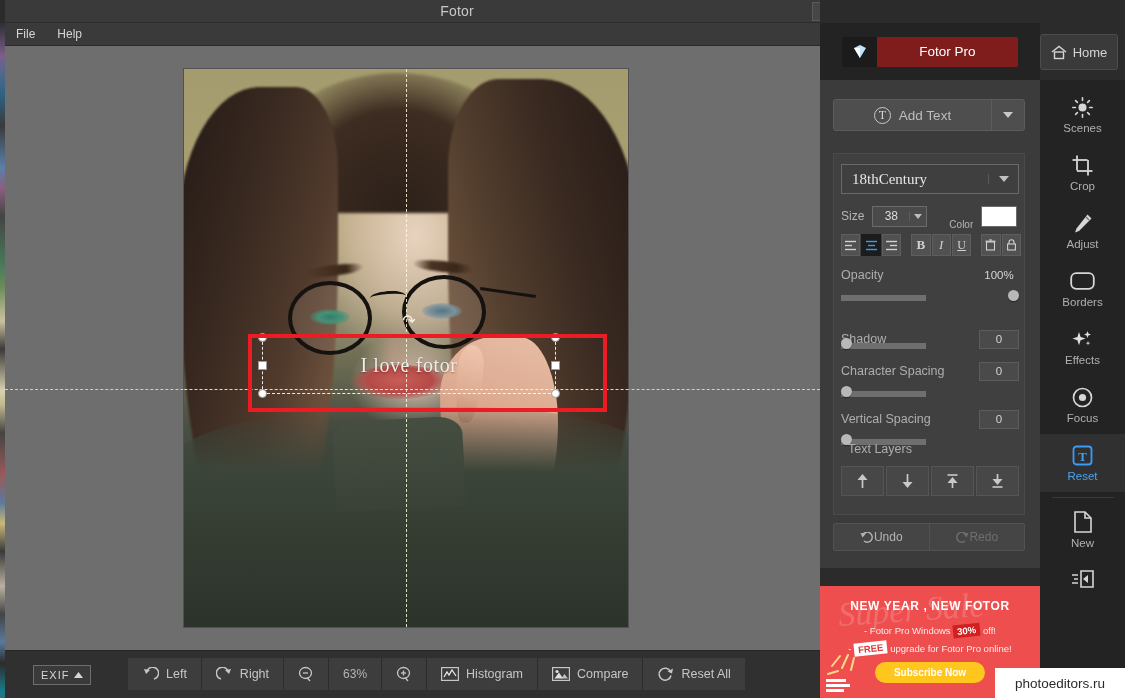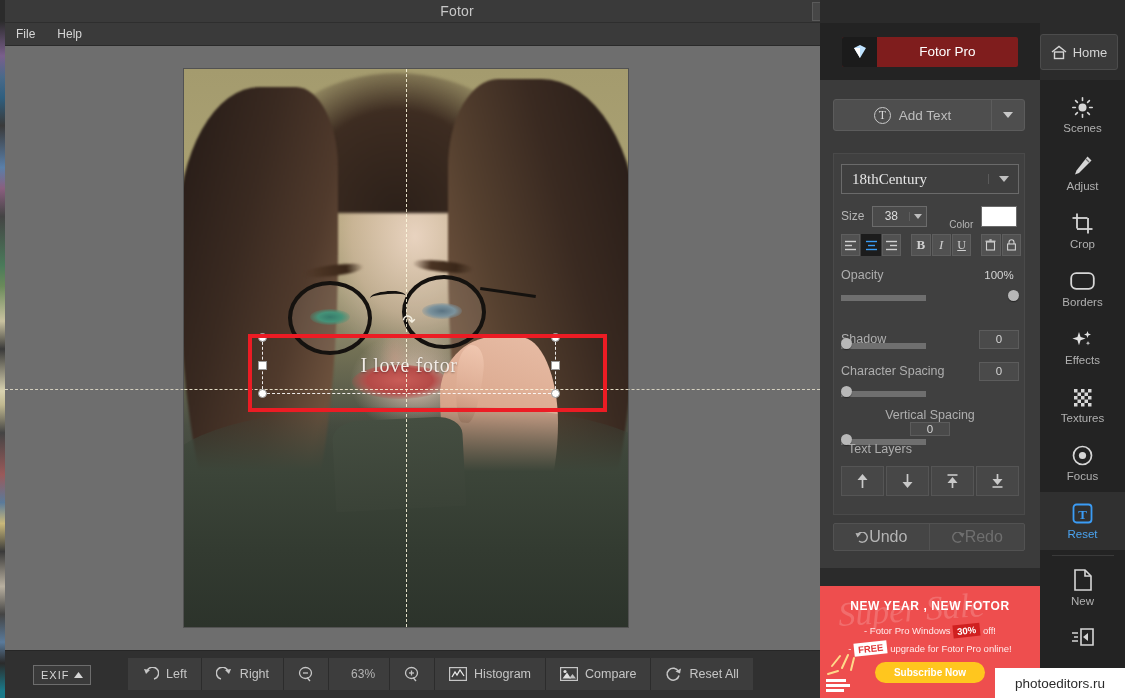--- a/index.html
+++ b/index.html
@@ -273,21 +273,21 @@
     height: 32px;
     background: #3d3d3d;
     border-right: 1px solid #2c2c2c;
     display: flex; align-items: center; justify-content: center;
     gap: 7px;
     padding: 0 14px;
     color: #c6c6c6; font-size: 12.5px;
   }
   .tool-btn.narrow { padding: 0 14px; }
   .tool-btn.last { border-right: none; }
-  .tool-btn .zoomlevel { color: #b4b4b4; font-size: 12px; margin-left: 8px; }
+  .tool-btn .zoomlevel { color: #b4b4b4; font-size: 12px; }
 
   
   .right-col {
     position: absolute; left: 820px; top: 0;
     width: 305px; height: 698px;
     background: #2b2b2b;
   }
   .pro-header {
     position: absolute; left: 0; top: 23px;
     width: 220px; height: 57px;
@@ -463,21 +463,21 @@
     position: absolute; left: 13px; top: 443px;
     width: 192px; height: 28px;
     display: flex;
     background: #454545;
     border: 1px solid #525252;
     border-radius: 2px;
   }
   .undo-half {
     flex: 1;
     display: flex; align-items: center; justify-content: center; 
-    font-size: 16px; color: #b4b4b4;
+    font-size: 12px; color: #b4b4b4;
   }
   .undo-half.disabled { color: #6f6f6f; border-left: 1px solid #525252; }
 
   
   .rail {
     position: absolute; left: 220px; top: 80px;
     width: 85px; height: 618px;
     background: #232323;
     padding-top: 6px;
   }
@@ -828,21 +828,21 @@
 
         <div class="slider-label-row" style="top:206px;">
           <span class="lab">Character Spacing</span>
           <span class="numfield">0</span>
         </div>
         <div class="slider-track" style="top:232px;">
           <div class="rail"></div>
           <div class="knob" style="left:0px;"></div>
         </div>
 
-        <div class="slider-label-row" style="top:254px;flex-direction:column;">
+        <div class="slider-label-row" style="top:254px;">
           <span class="lab">Vertical Spacing</span>
           <span class="numfield">0</span>
         </div>
         <div class="slider-track" style="top:280px;">
           <div class="rail"></div>
           <div class="knob" style="left:0px;"></div>
         </div>
 
         <div class="textlayers-lab">Text Layers</div>
 
@@ -911,37 +911,37 @@
               <line x1="5.4" y1="15.6" x2="3.6" y2="17.4"></line>
             </g>
           </svg>
         </span>
         <span>Scenes</span>
       </div>
 
       <div class="rail-item">
         <span class="ico">
           <svg width="21" height="21" viewBox="0 0 21 21">
-            <polygon points="15.5,1.5 19.5,5.5 7,18 3,19.5 4.5,15.5" fill="#d6d6d6"></polygon>
-            <line x1="14" y1="4" x2="17" y2="7" stroke="#6f6f6f" stroke-width="1.2"></line>
-          </svg>
-        </span>
-        <span>Adjust</span>
-      </div>
-
-      <div class="rail-item">
-        <span class="ico">
-          <svg width="21" height="21" viewBox="0 0 21 21">
             <line x1="5" y1="0.5" x2="5" y2="15.5" stroke="#d6d6d6" stroke-width="1.8"></line>
             <line x1="0.5" y1="5" x2="15.5" y2="5" stroke="#d6d6d6" stroke-width="1.8"></line>
             <line x1="16" y1="5" x2="16" y2="20.5" stroke="#d6d6d6" stroke-width="1.8"></line>
             <line x1="5" y1="16" x2="20.5" y2="16" stroke="#d6d6d6" stroke-width="1.8"></line>
           </svg>
         </span>
         <span>Crop</span>
+      </div>
+
+      <div class="rail-item">
+        <span class="ico">
+          <svg width="21" height="21" viewBox="0 0 21 21">
+            <polygon points="15.5,1.5 19.5,5.5 7,18 3,19.5 4.5,15.5" fill="#d6d6d6"></polygon>
+            <line x1="14" y1="4" x2="17" y2="7" stroke="#6f6f6f" stroke-width="1.2"></line>
+          </svg>
+        </span>
+        <span>Adjust</span>
       </div>
 
       <div class="rail-item">
         <span class="ico">
           <svg width="25" height="18" viewBox="0 0 25 18">
             <rect x="1.2" y="1.2" width="22.6" height="15.6" rx="5" ry="5" fill="none" stroke="#d6d6d6" stroke-width="1.8"></rect>
           </svg>
         </span>
         <span>Borders</span>
       </div>
@@ -950,42 +950,20 @@
         <span class="ico">
           <svg width="21" height="21" viewBox="0 0 21 21">
             <polygon points="7,3 8.6,8 13.6,9.6 8.6,11.2 7,16.2 5.4,11.2 0.4,9.6 5.4,8" fill="#e0e0e0"></polygon>
             <polygon points="15.5,2 16.4,4.6 19,5.5 16.4,6.4 15.5,9 14.6,6.4 12,5.5 14.6,4.6" fill="#e0e0e0"></polygon>
             <polygon points="16,12 16.6,13.6 18.2,14.2 16.6,14.8 16,16.4 15.4,14.8 13.8,14.2 15.4,13.6" fill="#cfcfcf"></polygon>
           </svg>
         </span>
         <span>Effects</span>
       </div>
 
-      <div class="rail-item">
-        <span class="ico">
-          <svg width="21" height="21" viewBox="0 0 21 21">
-            <g fill="#d6d6d6">
-              <rect x="2" y="2" width="3.5" height="3.5"></rect>
-                <rect x="9" y="2" width="3.5" height="3.5"></rect>
-                <rect x="16" y="2" width="3.5" height="3.5"></rect>
-              <rect x="5.5" y="5.5" width="3.5" height="3.5"></rect>
-                <rect x="12.5" y="5.5" width="3.5" height="3.5"></rect>
-              <rect x="2" y="9" width="3.5" height="3.5"></rect>
-                <rect x="9" y="9" width="3.5" height="3.5"></rect>
-                <rect x="16" y="9" width="3.5" height="3.5"></rect>
-              <rect x="5.5" y="12.5" width="3.5" height="3.5"></rect>
-                <rect x="12.5" y="12.5" width="3.5" height="3.5"></rect>
-              <rect x="2" y="16" width="3.5" height="3.5"></rect>
-                <rect x="9" y="16" width="3.5" height="3.5"></rect>
-                <rect x="16" y="16" width="3.5" height="3.5"></rect>
-            </g>
-          </svg>
-        </span>
-        <span>Textures</span>
-      </div>
 
       <div class="rail-item">
         <span class="ico">
           <svg width="21" height="21" viewBox="0 0 21 21">
             <circle cx="10.5" cy="10.5" r="9" fill="none" stroke="#d6d6d6" stroke-width="1.7"></circle>
             <circle cx="10.5" cy="10.5" r="3.6" fill="#d6d6d6"></circle>
           </svg>
         </span>
         <span>Focus</span>
       </div>

